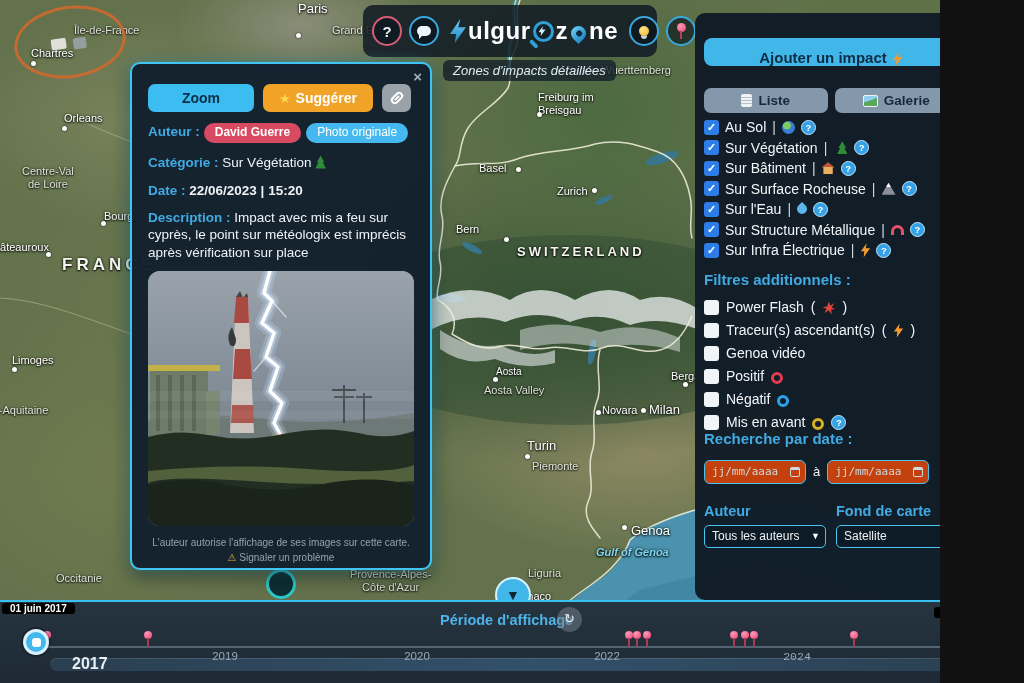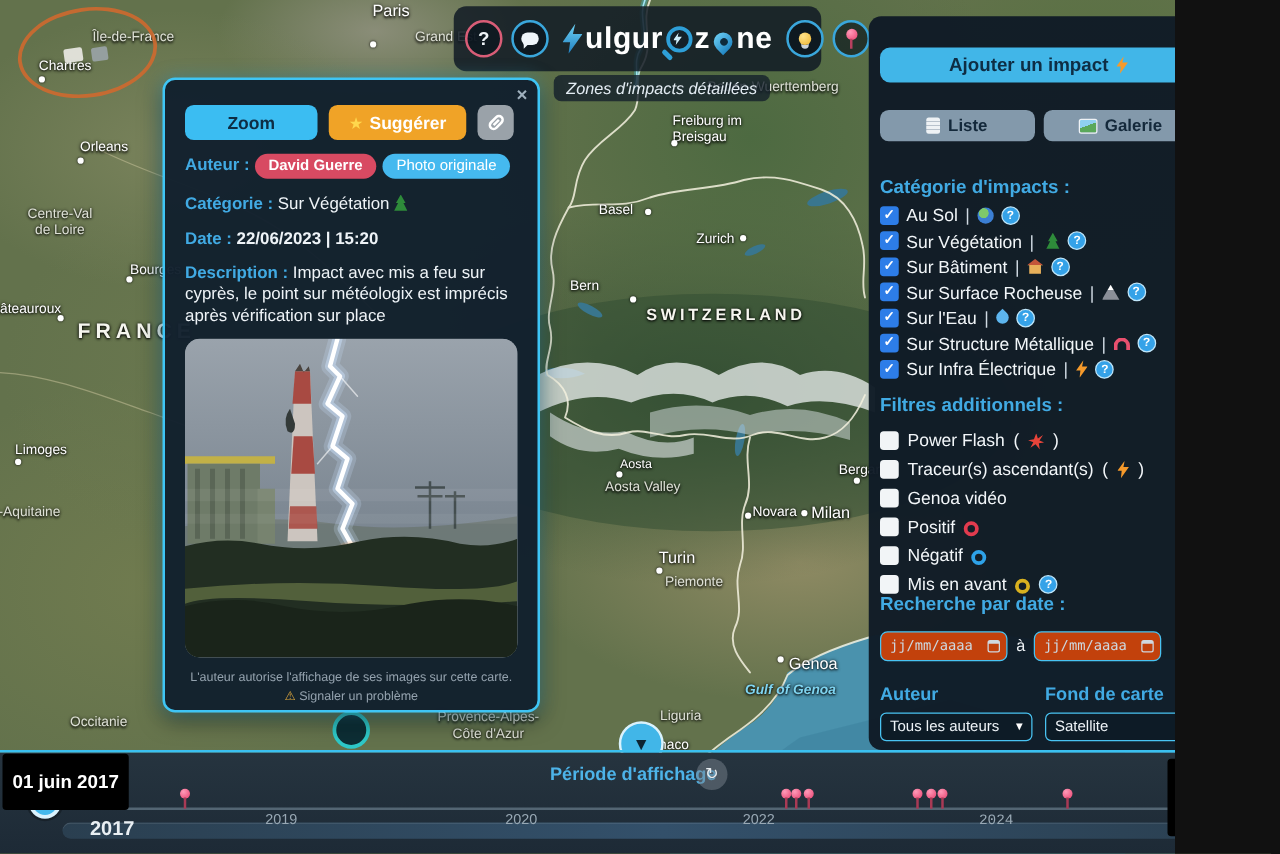--- a/index.html
+++ b/index.html
@@ -67,21 +67,21 @@
 .prow{margin-top:11px;font-size:13.5px;color:#eef3f7;line-height:1.3}
 .plab{color:#41aae3;font-weight:bold}
 .chip-red{display:inline-block;background:#d84a62;color:#fff;font-weight:bold;font-size:12px;border-radius:13px;padding:2px 11px;margin-left:4px}
 .chip-blue{display:inline-block;background:#45b9ef;color:#fff;font-size:12px;border-radius:13px;padding:2px 11px;margin-left:5px}
 .ic-tree{display:inline-block;width:12px;height:13px;background:#2e8b3a;clip-path:polygon(50% 0,18% 52%,32% 52%,6% 100%,94% 100%,68% 52%,82% 52%);vertical-align:-2px;margin-left:3px}
 .photo{margin-top:10px;width:266px;height:255px;border-radius:12px;overflow:hidden;background:#7d8891}
 .pfoot{margin-top:9px;text-align:center;color:#94a2ae;font-size:10px;line-height:1.5}
 .pfoot .warn{color:#e0a83c;font-size:10px}
 
 .sidebar{position:absolute;left:695px;top:13px;width:278px;height:587px;background:rgba(16,27,38,.97);border-radius:10px;z-index:6;padding:25px 15px 0 9px;color:#f2f6f9}
-.addbtn{width:100%;height:28px;background:#41b6e8;border-radius:8px;color:#0e2d44;font-weight:bold;font-size:15px;display:flex;align-items:center;justify-content:center;gap:6px}
+.addbtn{width:100%;height:28px;background:#41b6e8;border-radius:8px;color:#0e2d44;font-weight:bold;font-size:15px;display:flex;align-items:flex-end;justify-content:center;gap:6px}
 .lgrow{display:flex;gap:7px;margin-top:22px}
 .lgbtn{flex:1;height:25px;background:#8399ab;border-radius:7px;color:#14293b;font-weight:bold;font-size:13.5px;display:flex;align-items:center;justify-content:center;gap:6px}
 .shead{color:#41aae3;font-weight:bold;font-size:15px;margin-top:28px}
 .shead.f{margin-top:10px}.shead.d{margin-top:0}
 .rowlist{margin-top:4px}
 .crow{display:flex;align-items:center;gap:6px;height:20.5px;font-size:14px}
 .frow{display:flex;align-items:flex-end;gap:7px;height:23px;font-size:14px}
 .cb{width:15px;height:15px;border-radius:3px;background:#2d7de8;color:#fff;font-size:11px;line-height:15px;text-align:center;font-weight:bold;flex:0 0 auto}
 .cb.un{background:#f2f5f7}
 .sep{color:#cfd9e2}
@@ -107,21 +107,21 @@
 .resetbtn{width:26px;height:26px;border-radius:50%;background:rgba(120,130,140,.55);color:#e8eef2;font-size:14px;text-align:center;line-height:25px;margin-left:4px}
 .selrow{display:flex;gap:10px;margin-top:18px}
 .selcol{flex:1}
 .selcol .shead2{color:#41aae3;font-weight:bold;font-size:14.5px}
 .selwrap{position:relative;margin-top:6px}
 .selwrap select{width:100%;height:23px;background:#0d1b26;border:1.5px solid #49c3f2;border-radius:5px;color:#eef3f7;font-size:12px;padding:0 16px 0 7px;appearance:none;-webkit-appearance:none;outline:none;font-family:"Liberation Sans",sans-serif}
 .selarrow{position:absolute;right:6px;top:6px;color:#fff;font-size:9px;pointer-events:none}
 .xbtn{position:absolute;left:977px;top:15px;width:41px;height:35px;background:#41b6e8;border-radius:9px;color:#0d2433;font-size:19px;font-weight:bold;text-align:center;line-height:34px;z-index:6}
 
 .timeline{position:absolute;left:0;top:600px;width:1024px;height:83px;background:linear-gradient(#26343f,#1d2a36);border-top:2px solid #3ac0f0;z-index:7}
-.ttip{position:absolute;background:#000;color:#fff;font-weight:bold;font-size:15px;padding:14px 8px;border-radius:3px;z-index:8}
+.ttip{position:absolute;background:#000;color:#fff;font-weight:bold;font-size:10px;padding:0 8px;border-radius:3px;z-index:8}
 .ttitle{position:absolute;left:440px;top:10px;color:#4db3e8;font-weight:bold;font-size:14.5px}
 .treset{position:absolute;left:557px;top:5px;width:25px;height:25px;border-radius:50%;background:rgba(120,130,140,.5);color:#e8eef2;font-size:13px;text-align:center;line-height:24px}
 .track{position:absolute;left:38px;top:44px;width:947px;height:2px;background:#7e93a2;opacity:.55}
 .band{position:absolute;left:50px;top:56px;width:960px;height:13px;border-radius:7px;background:linear-gradient(90deg,#2a3f50,#33506a 50%,#2a3f50);box-shadow:inset 0 1px 0 rgba(255,255,255,.12)}
 .tick{position:absolute;top:48px;transform:translateX(-50%);color:#98a8b4;font-size:11.5px}
 .yearbig{position:absolute;top:53px;color:#e9eff3;font-size:16px;font-weight:bold}
 .tpin{position:absolute;top:29px;width:8px;z-index:1}
 .tpin:before{content:"";position:absolute;left:0;top:0;width:8px;height:8px;border-radius:50%;background:radial-gradient(circle at 35% 30%,#ff9ab8,#e8416f)}
 .tpin:after{content:"";position:absolute;left:3px;top:7px;width:2px;height:9px;background:#a8males;background:#a83a55}
 .handle{position:absolute;top:27px;width:26px;height:26px;border-radius:50%;background:#44b8ec;border:3px solid #dbf2fd;box-shadow:0 0 0 2px rgba(0,0,0,.25);z-index:2}
@@ -357,21 +357,20 @@
     <div class="lgrow">
       <div class="lgbtn">
           <span class="ic ic-note"></span>
           <span>Liste</span>
         </div>
       <div class="lgbtn">
           <span class="ic ic-pic"></span>
           <span>Galerie</span>
         </div>
     </div>
-    <div class="shead">Catégorie d'impacts :</div>
     <div class="rowlist" id="cat-list">
         <div class="crow">
           <span class="cb">✓</span>
           <span>Au Sol</span>
           <span class="sep">|</span>
           <span class="ic ic-globe"></span>
           <span class="qb">?</span>
         </div>
         <div class="crow">
           <span class="cb">✓</span>

